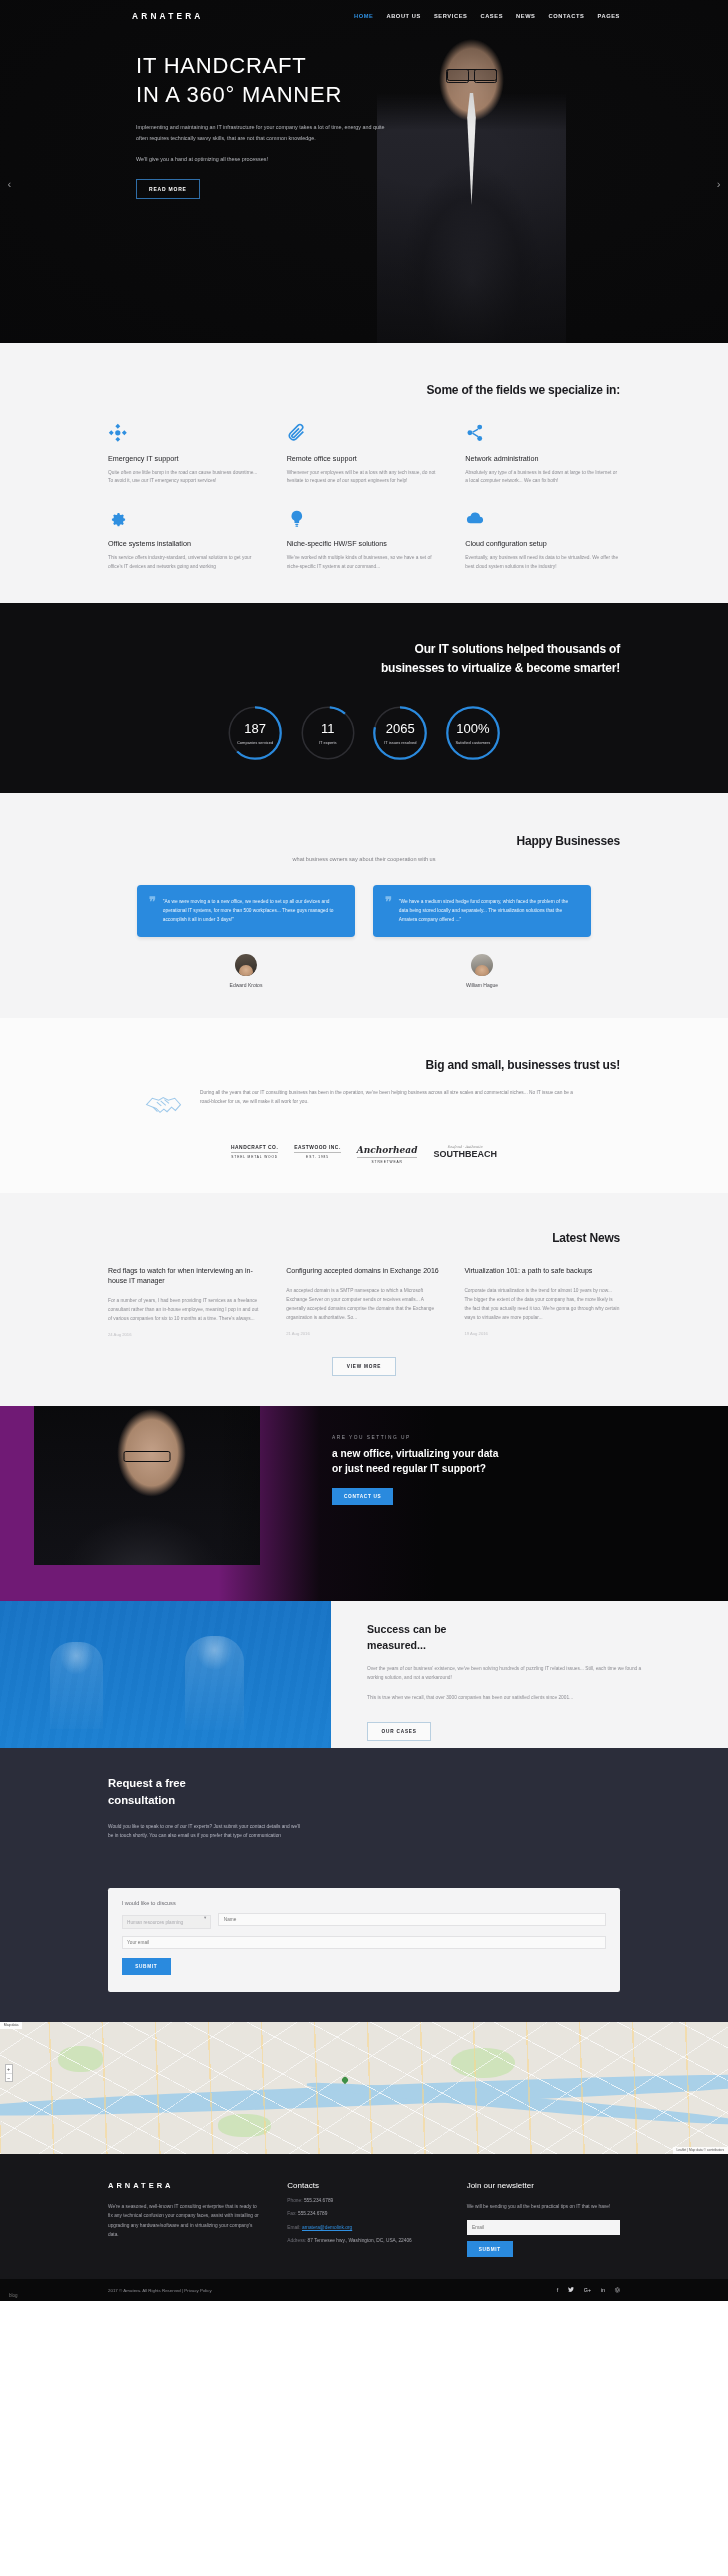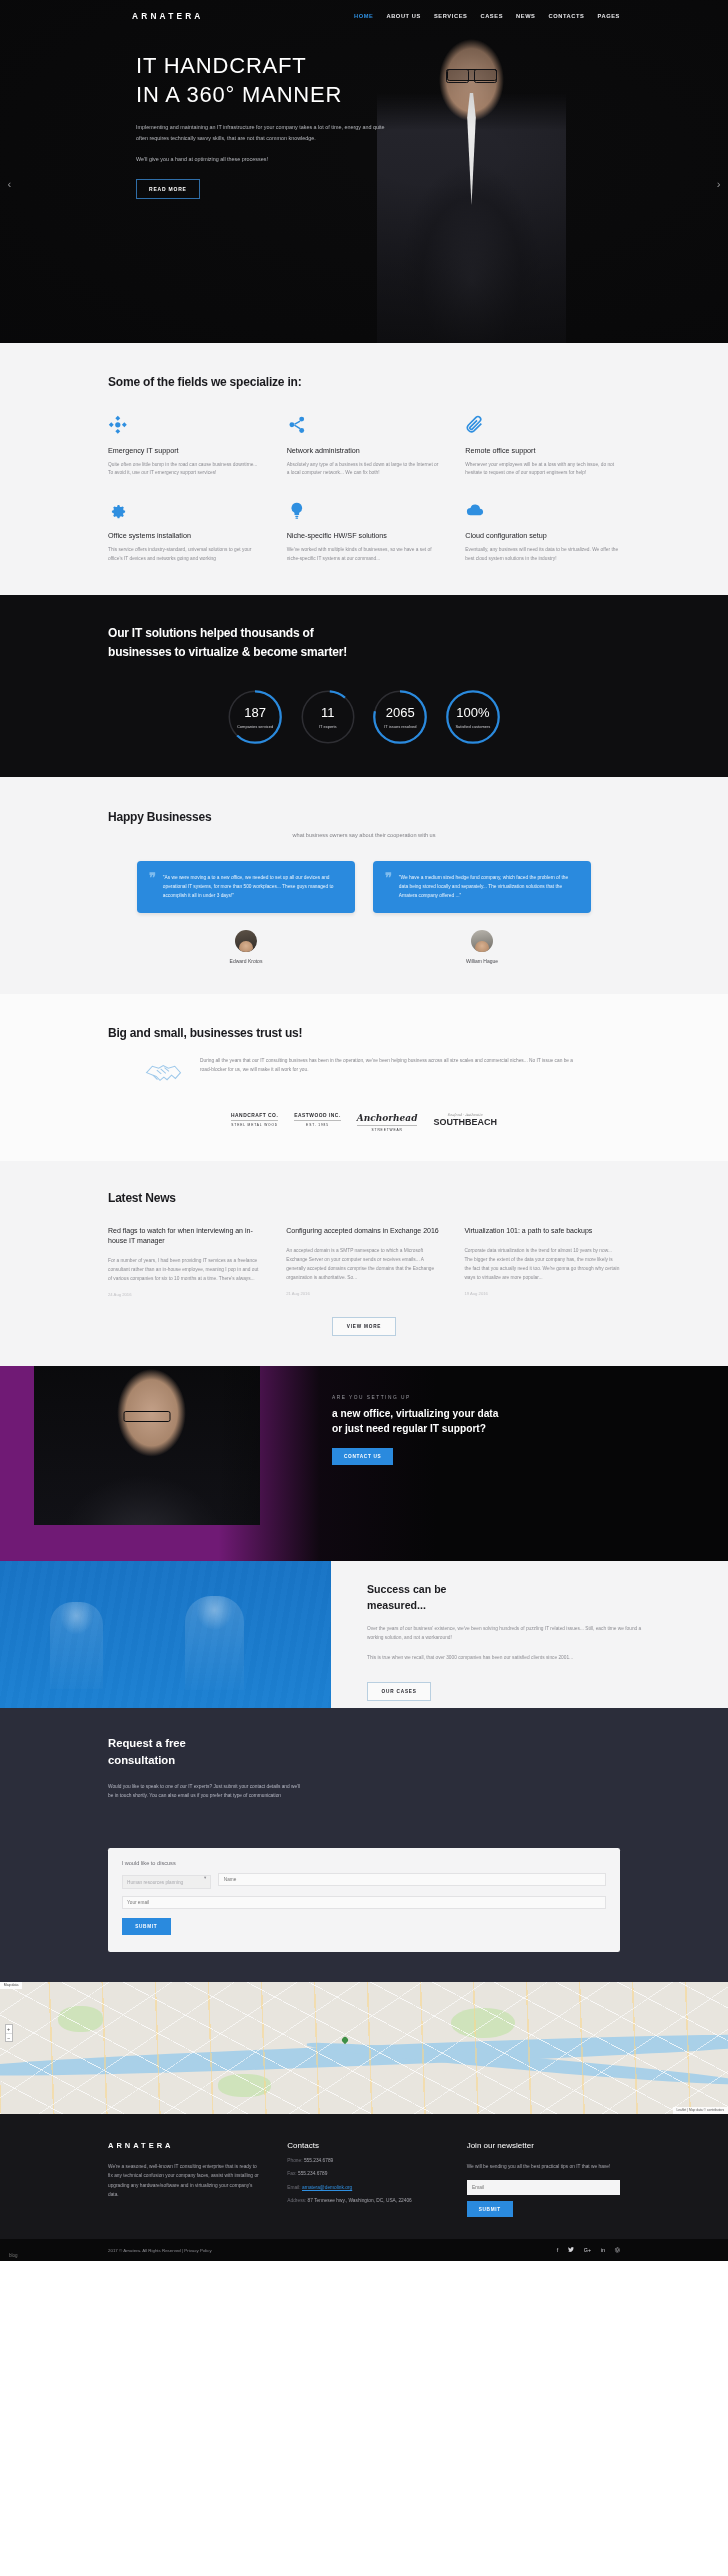--- a/index.html
+++ b/index.html
@@ -98,22 +98,22 @@
   }
   .arrow.left { left: 7.5px; }
   .arrow.right { right: 7.5px; }
 
   
   .sec { padding: 0 108px; }
   .light { background: #f4f4f5; }
   .white { background: #fbfbfb; }
   .dark { background: #0e0e10; }
   .h2 {
-    text-align:left; font-size: 12px; font-weight: 700;
-    color: #1b1b1f; letter-spacing: -0.2px;
+    text-align:right; font-size: 12px; font-weight: 700;
+    color: #1b1b1f; letter-spacing: -0.2px; margin-top: 8px;
   }
   .h2.on-dark { color:#fff; line-height: 19px; }
   .sub { text-align:center; font-size: 5.6px; color:#808086; margin-top: 7.5px; }
 
   
   .spec { padding-top: 32px; padding-bottom: 32px; }
   .grid3 { display: grid; grid-template-columns: repeat(3, 1fr); gap: 0 24px; margin-top: 26px; }
   .svc-icon { height: 26px; color:#2f8fe0; }
   .svc-icon svg { width: 19.6px; height: 19.6px; display:block; }
   .svc-title { font-size: 7.2px; color:#1d1d21; font-weight: 400; margin-top: 4.5px; }
@@ -369,38 +369,38 @@
           <svg viewBox="0 0 24 24" fill="currentColor">
               <path d="M12 1l3 3-3 3-3-3zM1 12l3-3 3 3-3 3zM23 12l-3-3-3 3 3 3zM12 23l3-3-3-3-3 3z"></path>
               <circle cx="12" cy="12" r="3.2"></circle>
             </svg>
         </div>
         <div class="svc-title">Emergency IT support</div>
         <div class="svc-text">Quite often one little bump in the road can cause business downtime... To avoid it, use our IT emergency support services!</div>
       </div>
       <div>
         <div class="svc-icon">
+          <svg viewBox="0 0 24 24" fill="none" stroke="currentColor" stroke-width="2">
+              <path d="M20 10.5l-9 9a5 5 0 01-7-7l9.5-9.5a3.3 3.3 0 014.7 4.7L8.8 17.2a1.7 1.7 0 01-2.4-2.4l8.3-8.3"></path>
+            </svg>
+        </div>
+        <div class="svc-title">Remote office support</div>
+        <div class="svc-text">Whenever your employees will be at a loss with any tech issue, do not hesitate to request one of our support engineers for help!</div>
+      </div>
+      <div>
+        <div class="svc-icon">
           <svg viewBox="0 0 24 24" fill="currentColor">
               <circle cx="18" cy="5" r="3"></circle>
               <circle cx="6" cy="12" r="3"></circle>
               <circle cx="18" cy="19" r="3"></circle>
               <path d="M8.6 10.8l7-4.2.9 1.6-7 4.2zM8.6 13.2l7 4.2.9-1.6-7-4.2z"></path>
             </svg>
         </div>
         <div class="svc-title">Network administration</div>
         <div class="svc-text">Absolutely any type of a business is tied down at large to the Internet or a local computer network... We can fix both!</div>
-      </div>
-      <div>
-        <div class="svc-icon">
-          <svg viewBox="0 0 24 24" fill="none" stroke="currentColor" stroke-width="2">
-              <path d="M20 10.5l-9 9a5 5 0 01-7-7l9.5-9.5a3.3 3.3 0 014.7 4.7L8.8 17.2a1.7 1.7 0 01-2.4-2.4l8.3-8.3"></path>
-            </svg>
-        </div>
-        <div class="svc-title">Remote office support</div>
-        <div class="svc-text">Whenever your employees will be at a loss with any tech issue, do not hesitate to request one of our support engineers for help!</div>
       </div>
     </div>
 
     <div class="grid3 row2">
       <div>
         <div class="svc-icon">
           <svg viewBox="0 0 24 24" fill="currentColor">
               <path d="M12 8a4 4 0 100 8 4 4 0 000-8zm0 6a2 2 0 110-4 2 2 0 010 4z"></path>
               <path d="M21 12l-1.9-.6a7.3 7.3 0 00-.6-1.5l.9-1.8-1.5-1.5-1.8.9a7.3 7.3 0 00-1.5-.6L13.9 5h-2.1l-.6 1.9a7.3 7.3 0 00-1.5.6l-1.8-.9L6.4 8.1l.9 1.8a7.3 7.3 0 00-.6 1.5L4.8 12v2.1l1.9.6c.15.52.35 1.02.6 1.5l-.9 1.8 1.5 1.5 1.8-.9c.48.25.98.45 1.5.6l.6 1.9h2.1l.6-1.9c.52-.15 1.02-.35 1.5-.6l1.8.9 1.5-1.5-.9-1.8c.25-.48.45-.98.6-1.5l1.9-.6z"></path>
             </svg>

